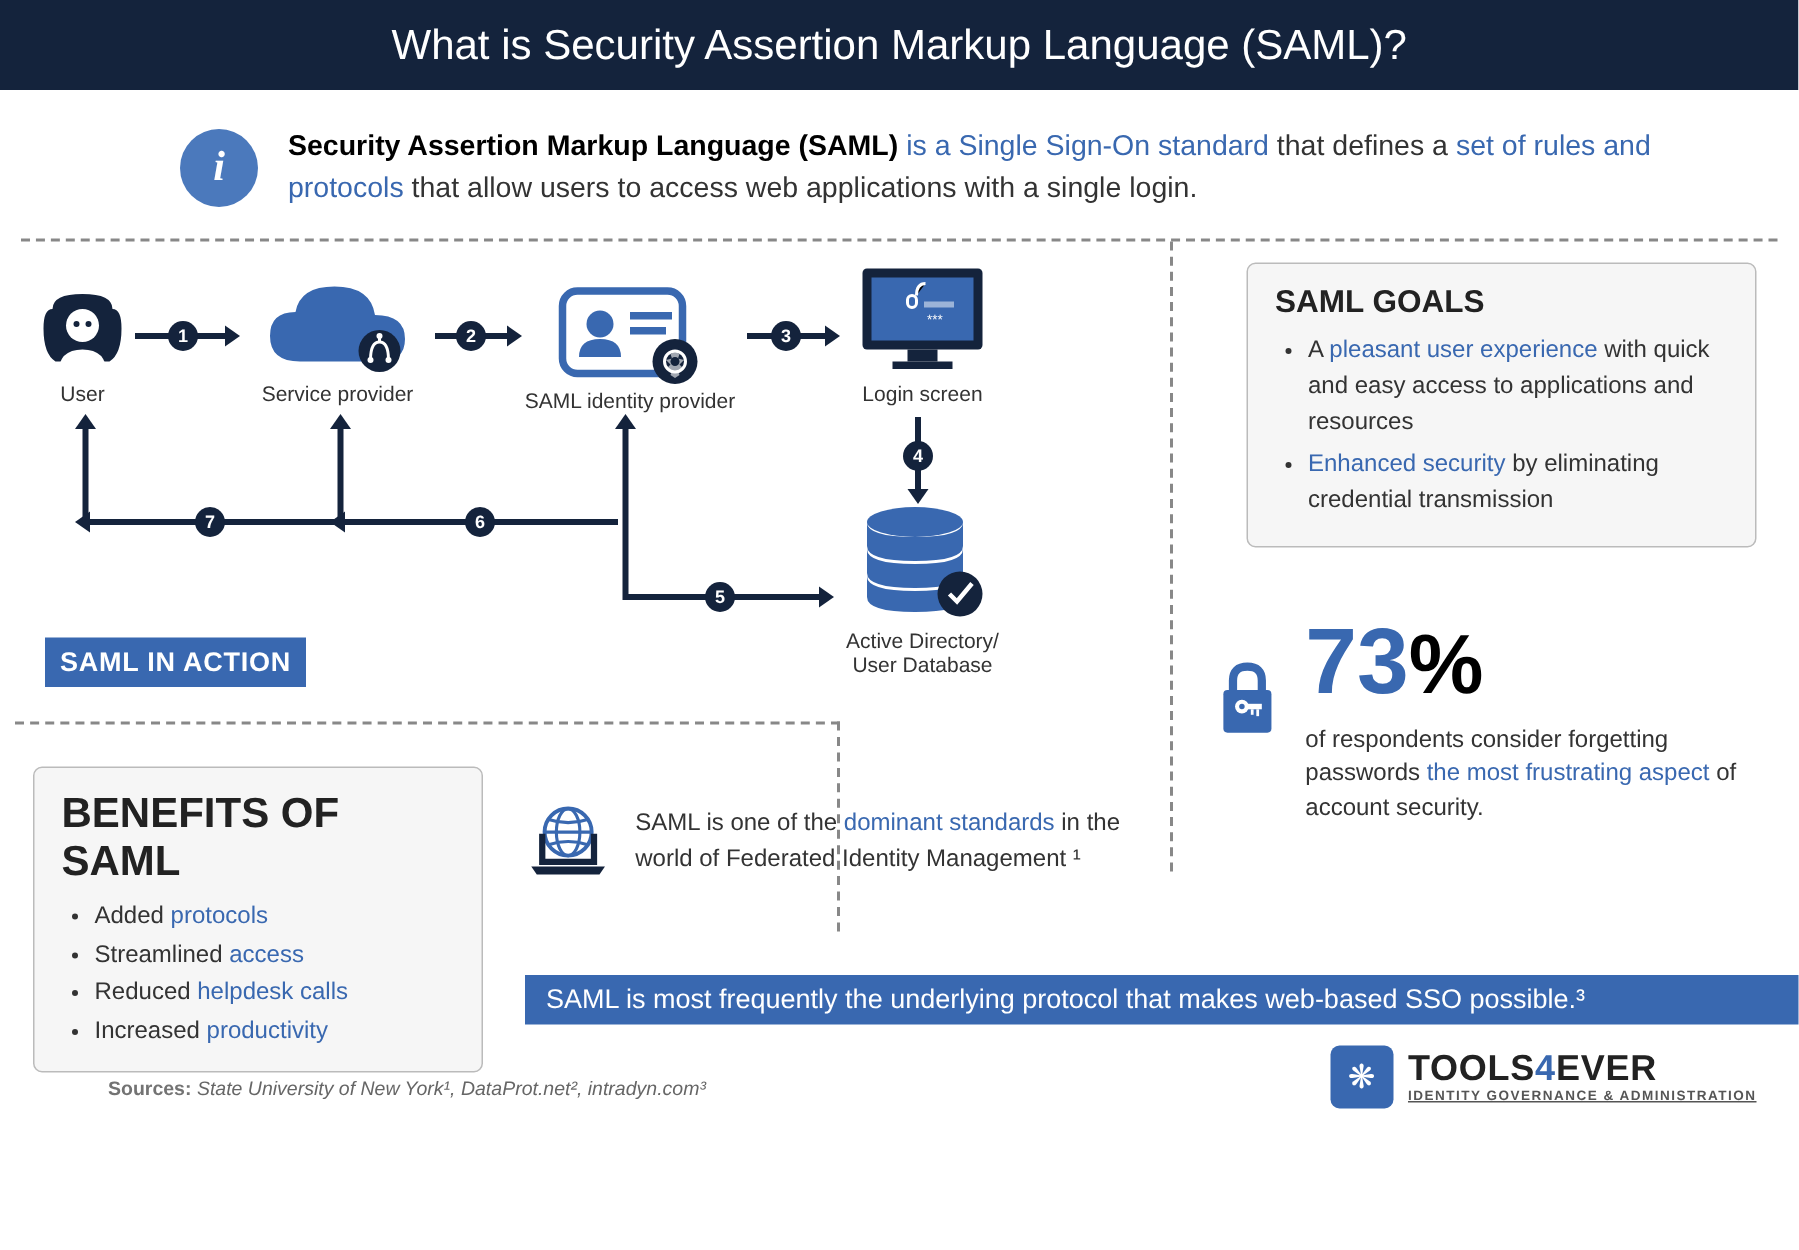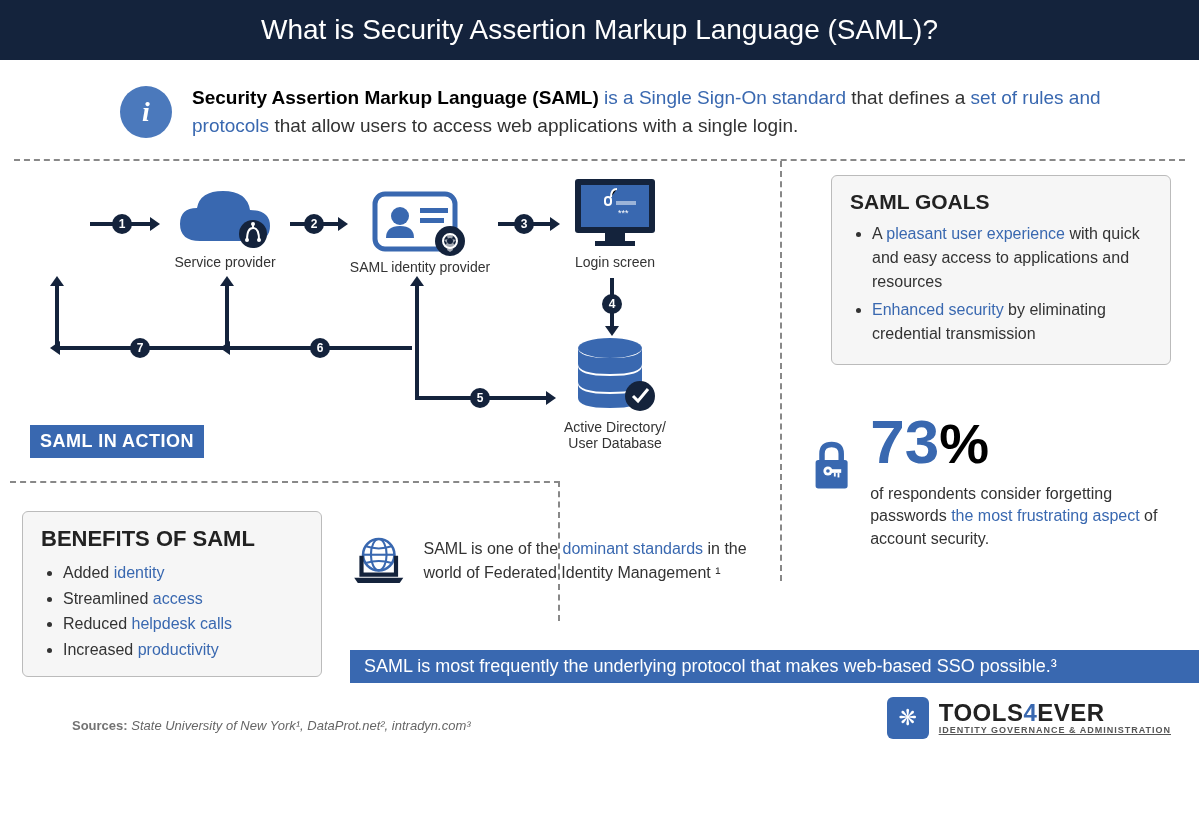--- a/index.html
+++ b/index.html
@@ -21,21 +21,21 @@
 .goals-box h3 { font-size: 21px; font-weight: 600; margin-bottom: 8px; color: #222; }
 .goals-box ul { list-style: disc; padding-left: 22px; }
 .goals-box li { font-size: 16px; line-height: 1.5; color: #333; margin-bottom: 4px; }
 .goals-box .hl { color: #3968b0; }
 .stat { position: absolute; right: 28px; top: 250px; width: 360px; display: flex; gap: 18px; align-items: flex-start; }
 .stat-text { font-size: 16px; line-height: 1.4; color: #333; padding-top: 10px; }
 .stat-num { font-size: 62px; font-weight: 600; color: #3968b0; line-height: 1; }
 .stat-num .pct { color: #000; font-size: 56px; }
 .stat-text .hl { color: #3968b0; }
 .benefits-box { position: absolute; left: 22px; top: 350px; width: 300px; background: #f6f6f6; border: 1px solid #bbb; border-radius: 6px; padding: 14px 18px; }
-.benefits-box h3 { font-size: 22px; font-weight: 600; margin-bottom: 8px; color: #222; }
+.benefits-box h3 { font-size: 28px; font-weight: 600; margin-bottom: 8px; color: #222; }
 .benefits-box ul { list-style: disc; padding-left: 22px; }
 .benefits-box li { font-size: 16px; line-height: 1.6; color: #333; }
 .benefits-box .hl { color: #3968b0; }
 .federated { position: absolute; left: 350px; top: 350px; width: 400px; display: flex; gap: 16px; align-items: center; }
 .federated-text { font-size: 16px; line-height: 1.5; color: #333; }
 .federated-text .hl { color: #3968b0; }
 .bluebar { position: absolute; left: 350px; bottom: 68px; background: #3968b0; color: #fff; padding: 6px 14px; font-size: 18px; width: 892px; }
 .sources { position: absolute; left: 28px; bottom: 18px; font-size: 13px; color: #666; font-style: italic; }
 .sources b { color: #737373; font-style: normal; margin-left: 44px; }
 .brand { position: absolute; right: 28px; bottom: 12px; display: flex; align-items: center; gap: 10px; }
@@ -67,20 +67,30 @@
 
 <div class="dash-h" style="margin: 0 14px;"></div>
 
 <div class="main">
   <div class="dash-v" style="position:absolute; left:780px; top:0; height:420px;"></div>
   <div class="dash-h" style="position:absolute; left:10px; top:320px; width:550px;"></div>
   <div class="dash-v" style="position:absolute; left:558px; top:320px; height:140px;"></div>
 
   <div class="flow">
 
+    <div class="flow-item" style="left:0; top:5px; width:70px;">
+      <svg width="56" height="60" viewBox="0 0 56 60">
+        <path fill="#14233c" d="M8 15 Q2 15 2 28 Q2 45 10 50 L46 50 Q54 45 54 28 Q54 15 48 15 Q48 5 28 5 Q8 5 8 15 Z"></path>
+        <circle cx="28" cy="26" r="11" fill="#fff"></circle>
+        <circle cx="24" cy="25" r="2" fill="#14233c"></circle>
+          <circle cx="32" cy="25" r="2" fill="#14233c"></circle>
+        <path fill="#fff" d="M12 58 Q12 42 28 42 Q44 42 44 58 Z"></path>
+      </svg>
+      <div>User</div>
+    </div>
 
     <div class="flow-item" style="left:140px; top:0; width:130px;">
       <svg width="100" height="65" viewBox="0 0 100 65">
         <path fill="#3968b0" d="M25 55 Q5 55 5 38 Q5 22 22 22 Q25 5 48 5 Q72 5 75 24 Q95 24 95 40 Q95 55 78 55 Z"></path>
         <circle cx="78" cy="48" r="14" fill="#14233c"></circle>
         <path stroke="#fff" stroke-width="2" fill="none" d="M72 54 Q72 42 78 42 M78 42 Q84 42 84 54 M78 42 L78 38"></path>
         <circle cx="72" cy="54" r="2" fill="#fff"></circle>
           <circle cx="84" cy="54" r="2" fill="#fff"></circle>
           <circle cx="78" cy="38" r="2" fill="#fff"></circle>
       </svg>
@@ -175,21 +185,21 @@
       <div class="stat-num"><span>73</span><span class="pct">%</span></div>
       <div class="stat-text">
         <span>of respondents consider forgetting passwords </span><span class="hl">the most frustrating aspect</span><span> of account security.</span>
       </div>
     </div>
   </div>
 
   <div class="benefits-box">
     <h3>BENEFITS OF SAML</h3>
     <ul>
-      <li><span>Added </span><span class="hl">identity</span></li>
+      <li><span>Added </span><span class="hl">protocols</span></li>
       <li><span>Streamlined </span><span class="hl">access</span></li>
       <li><span>Reduced </span><span class="hl">helpdesk calls</span></li>
       <li><span>Increased </span><span class="hl">productivity</span></li>
     </ul>
   </div>
 
   <div class="federated">
     <svg width="110" height="100" viewBox="0 0 110 100">
       <circle cx="55" cy="38" r="30" fill="none" stroke="#3968b0" stroke-width="5"></circle>
       <ellipse cx="55" cy="38" rx="15" ry="30" fill="none" stroke="#3968b0" stroke-width="4"></ellipse>

